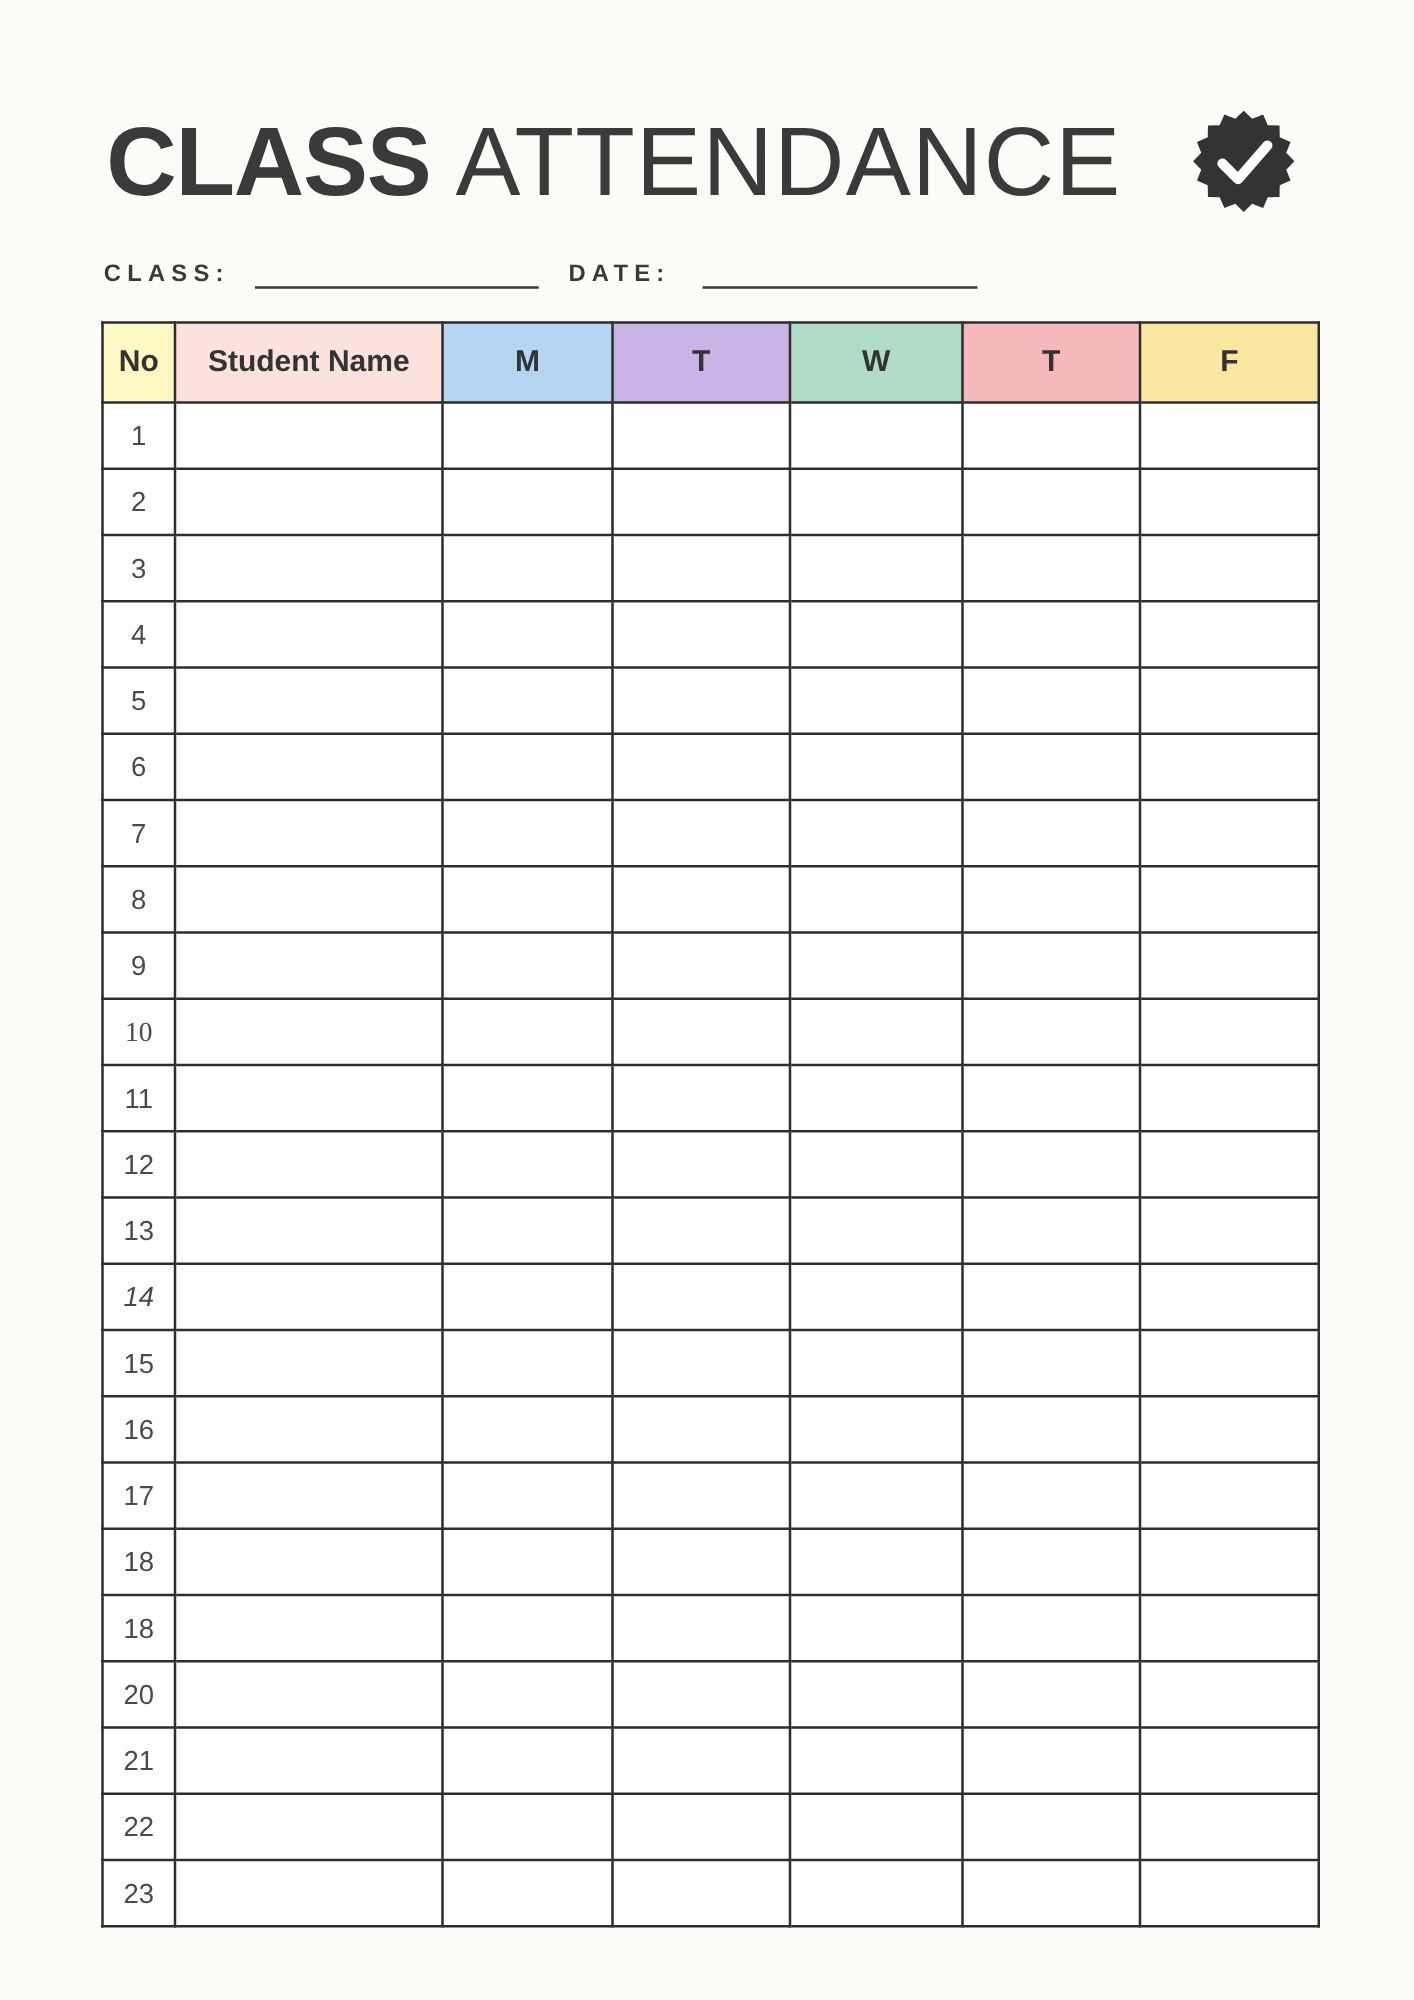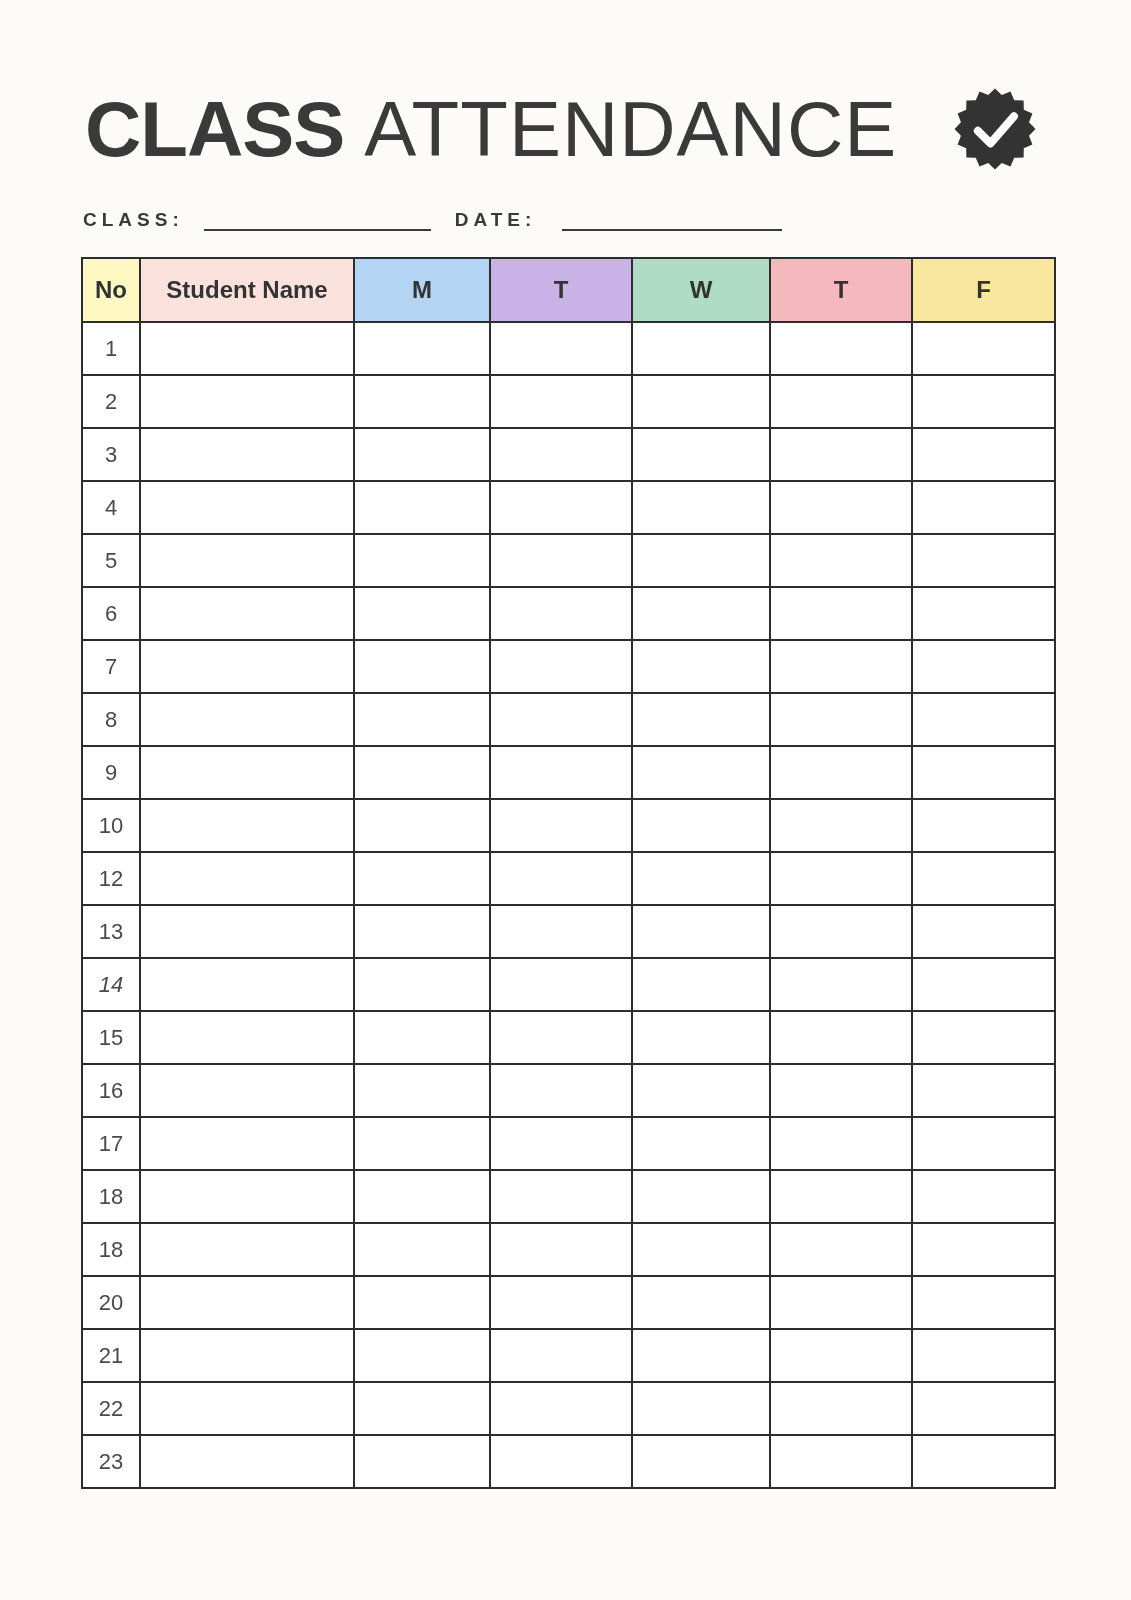--- a/index.html
+++ b/index.html
@@ -169,21 +169,30 @@
         <tr>
           <td style="border-color: rgb(45, 45, 45);">9</td>
           <td style="border-color: rgb(45, 45, 45);"></td>
           <td style="border-color: rgb(45, 45, 45);"></td>
           <td style="border-color: rgb(45, 45, 45);"></td>
           <td style="border-color: rgb(45, 45, 45);"></td>
           <td style="border-color: rgb(45, 45, 45);"></td>
           <td style="border-color: rgb(45, 45, 45);"></td>
         </tr>
         <tr>
-          <td style="border-color: rgb(45, 45, 45);">10</td>
+          <td style="border-color: rgb(45, 45, 45); font-family: Liberation Serif, serif;">10</td>
+          <td style="border-color: rgb(45, 45, 45);"></td>
+          <td style="border-color: rgb(45, 45, 45);"></td>
+          <td style="border-color: rgb(45, 45, 45);"></td>
+          <td style="border-color: rgb(45, 45, 45);"></td>
+          <td style="border-color: rgb(45, 45, 45);"></td>
+          <td style="border-color: rgb(45, 45, 45);"></td>
+        </tr>
+        <tr>
+          <td style="border-color: rgb(45, 45, 45);">11</td>
           <td style="border-color: rgb(45, 45, 45);"></td>
           <td style="border-color: rgb(45, 45, 45);"></td>
           <td style="border-color: rgb(45, 45, 45);"></td>
           <td style="border-color: rgb(45, 45, 45);"></td>
           <td style="border-color: rgb(45, 45, 45);"></td>
           <td style="border-color: rgb(45, 45, 45);"></td>
         </tr>
         <tr>
           <td style="border-color: rgb(45, 45, 45);">12</td>
           <td style="border-color: rgb(45, 45, 45);"></td>

